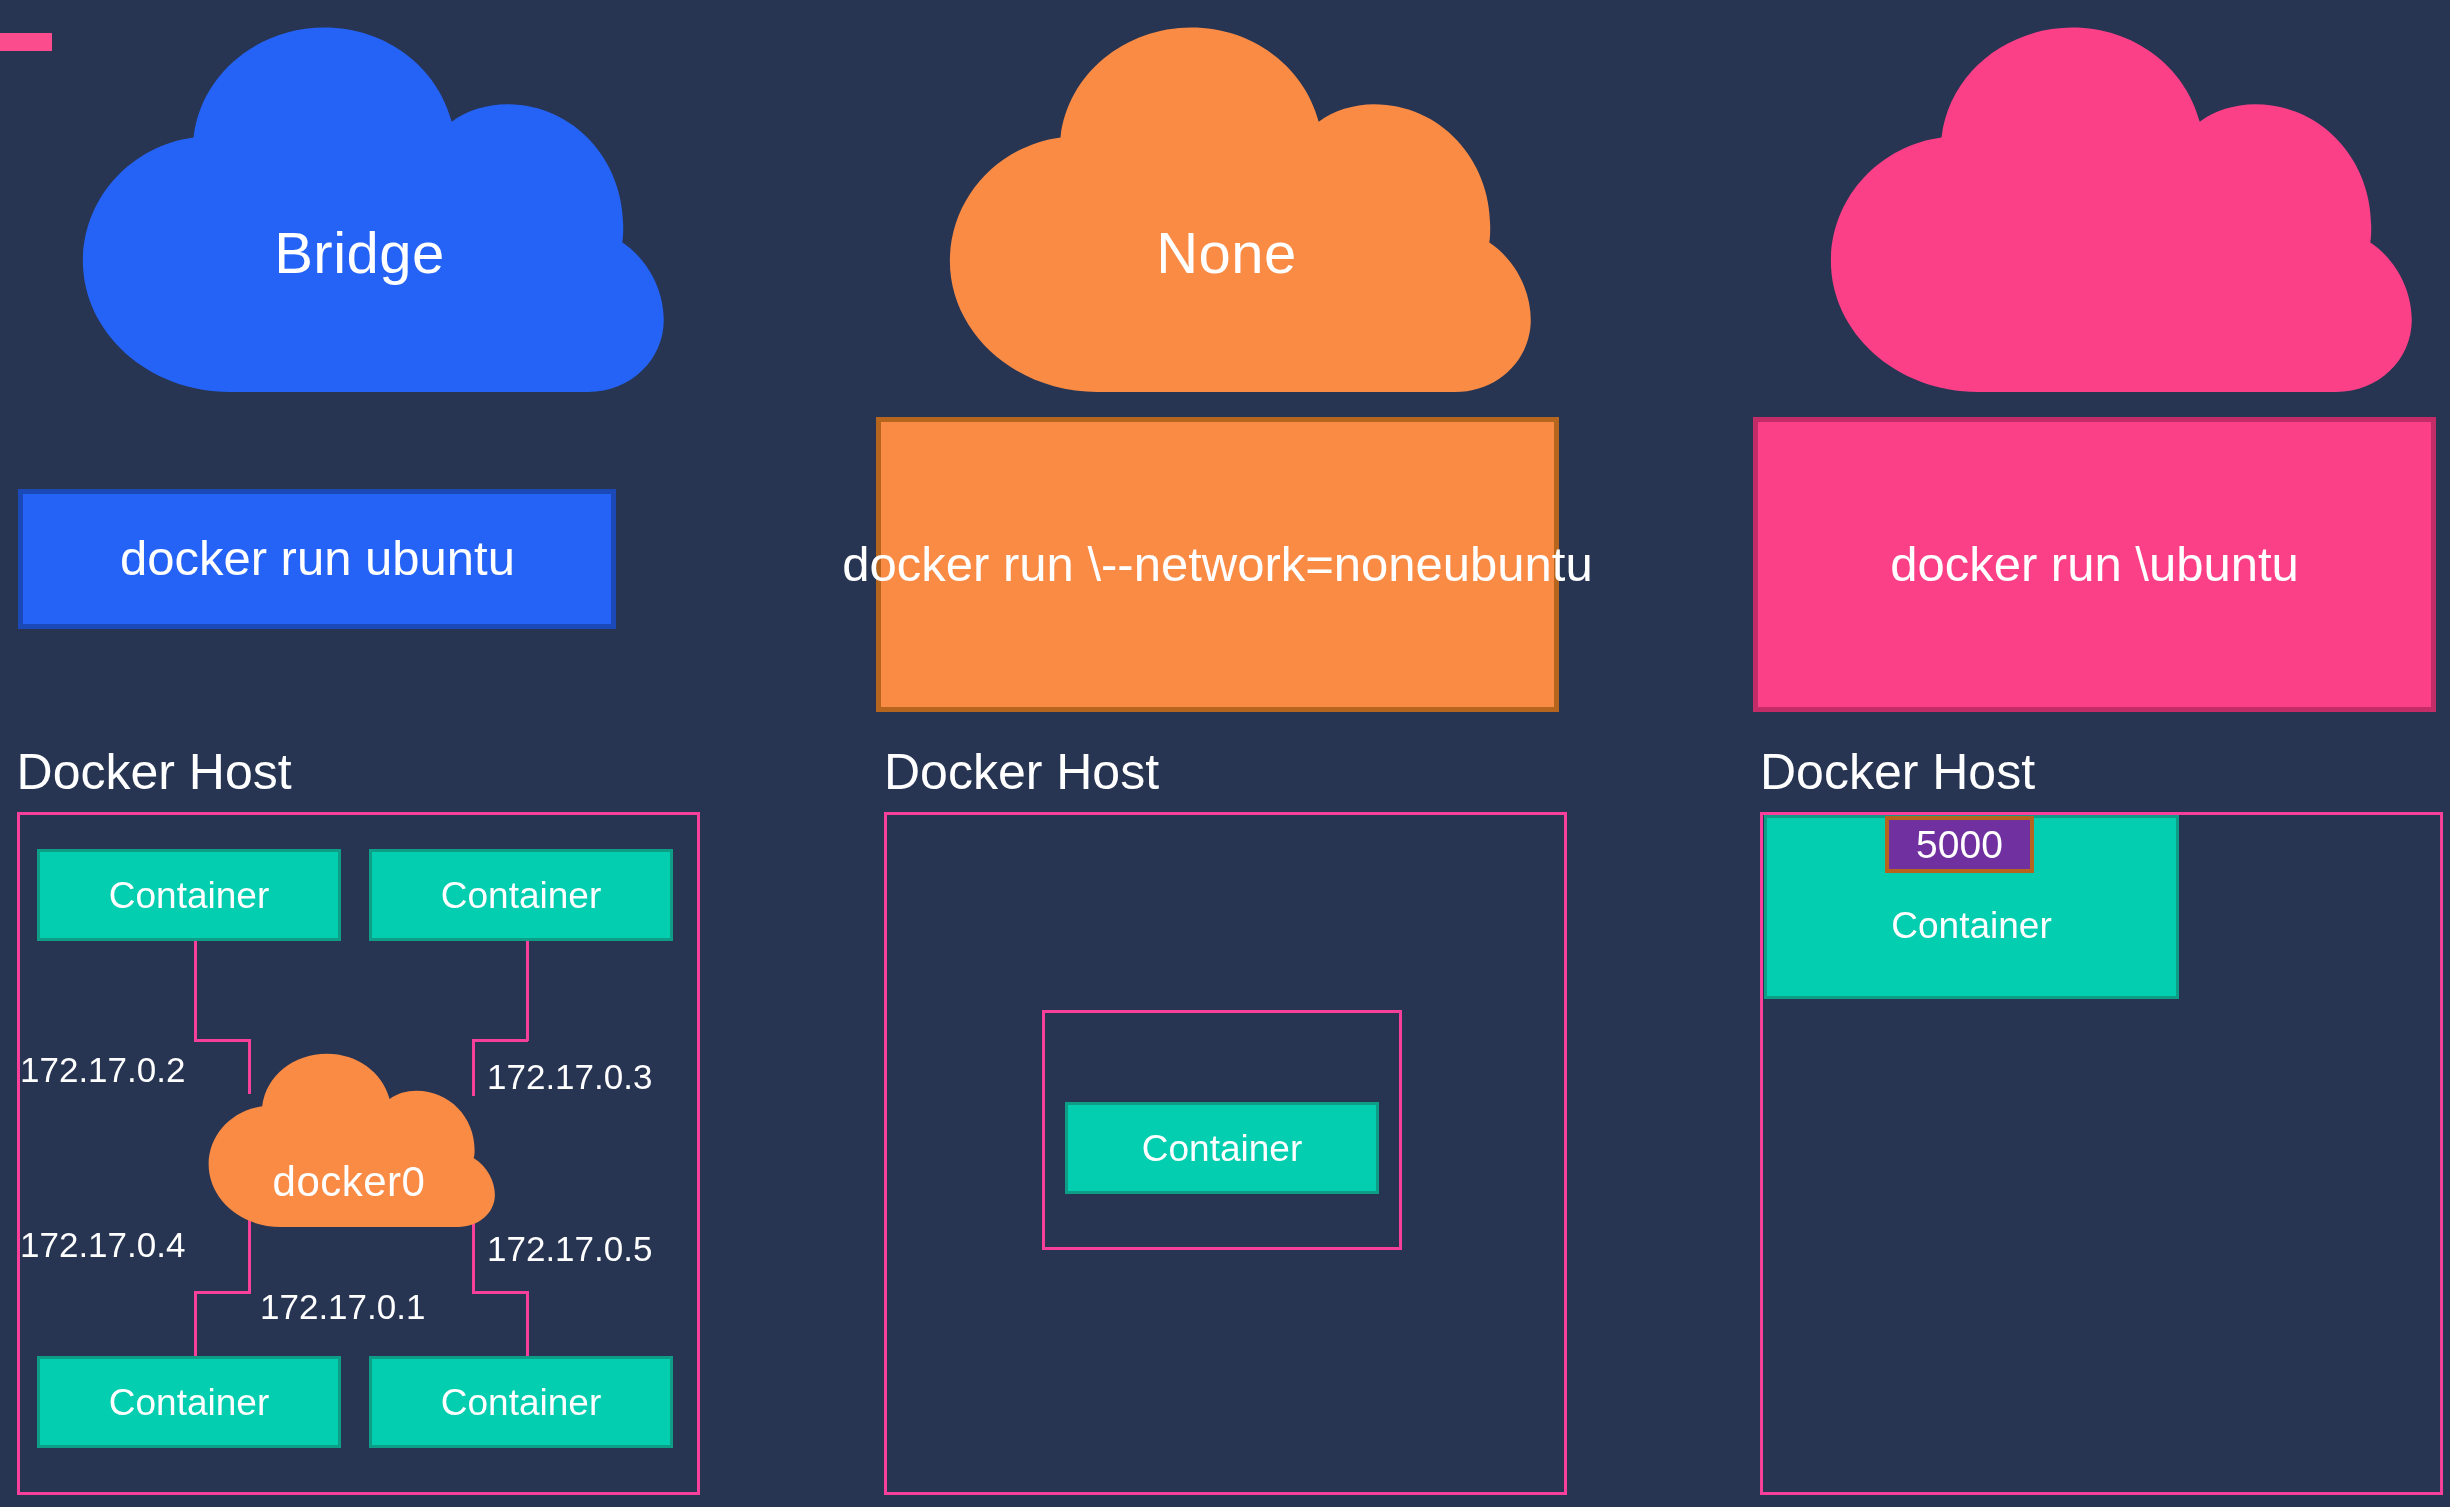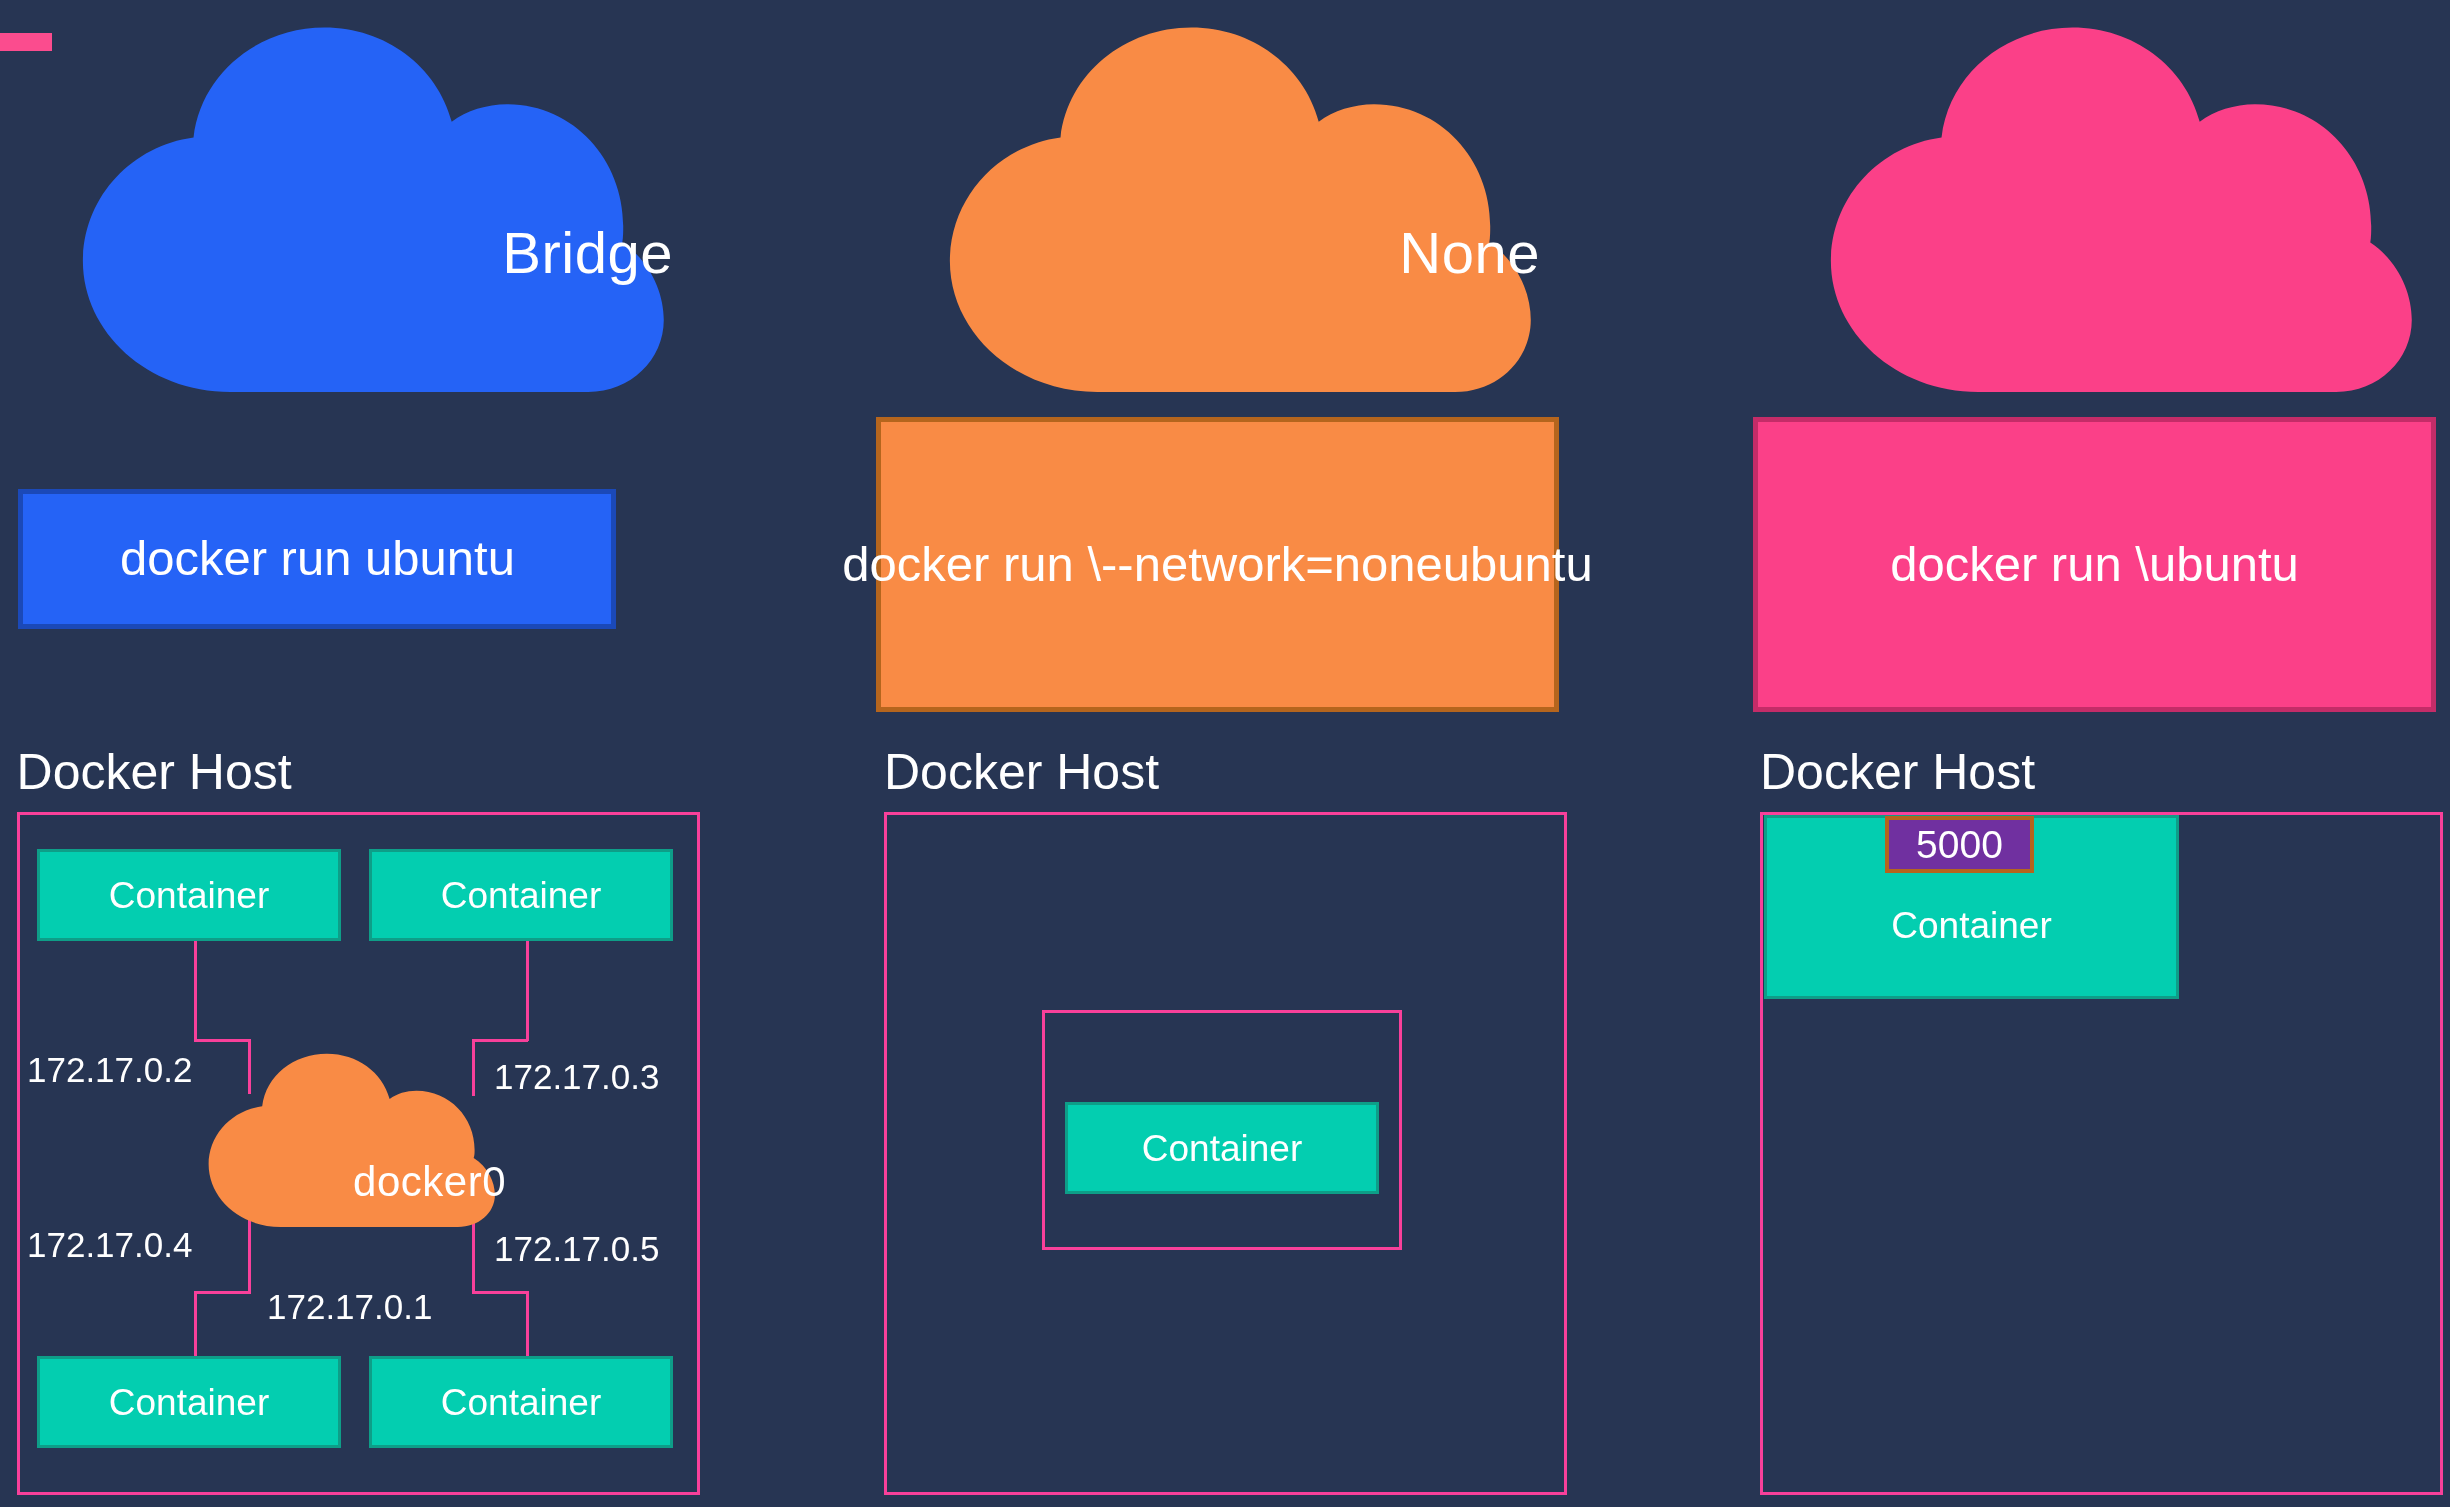--- a/index.html
+++ b/index.html
@@ -32,21 +32,21 @@
     position: absolute;
     width: 627px;
     height: 369px;
   }
   .cloud svg { display: block; width: 100%; height: 100%; }
   .cloud-label {
     position: absolute;
     left: 0;
     width: 100%;
     top: 201px;
-    text-align: right;
+    text-align: center;
     font-size: 58px;
     line-height: 1;
     letter-spacing: 0.5px;
     color: #ffffff;
     pointer-events: none;
   }
 
   #cloud-bridge { left: 46px;  top: 23px; }
   #cloud-none   { left: 913px; top: 23px; }
   #cloud-host   { left: 1794px; top: 23px; }
@@ -183,21 +183,20 @@
   .conn-v { width: 2.8px; }
   .conn-h { height: 2.8px; }
 
   
   .ip-label {
     position: absolute;
     font-size: 35px;
     line-height: 1;
     color: #ffffff;
     white-space: nowrap;
-    padding-left: 7px;
   }
   #ip-2 { left: 20px;  top: 1052px; }
   #ip-3 { left: 487px; top: 1059px; }
   #ip-4 { left: 20px;  top: 1227px; }
   #ip-1 { left: 260px; top: 1289px; }
   #ip-5 { left: 487px; top: 1231px; }
 </style>
 </head>
 <body>
 

